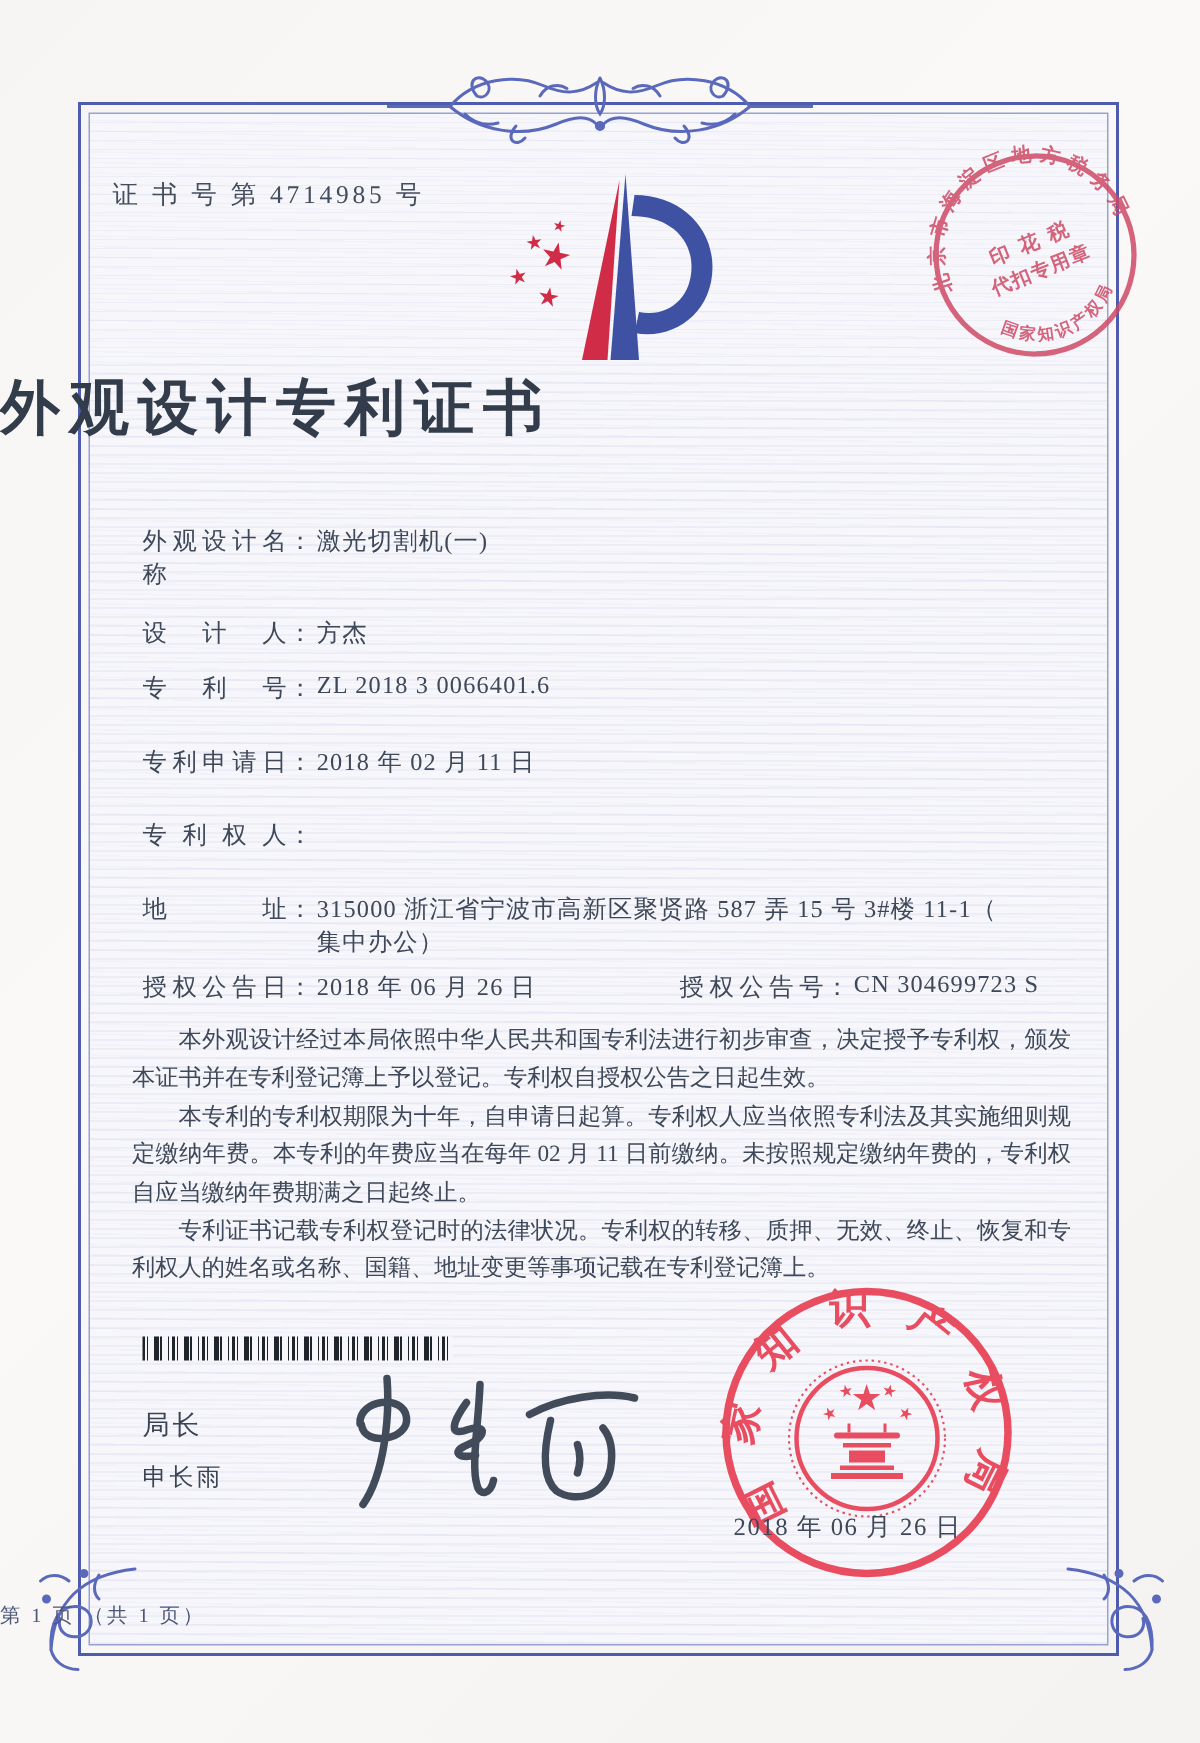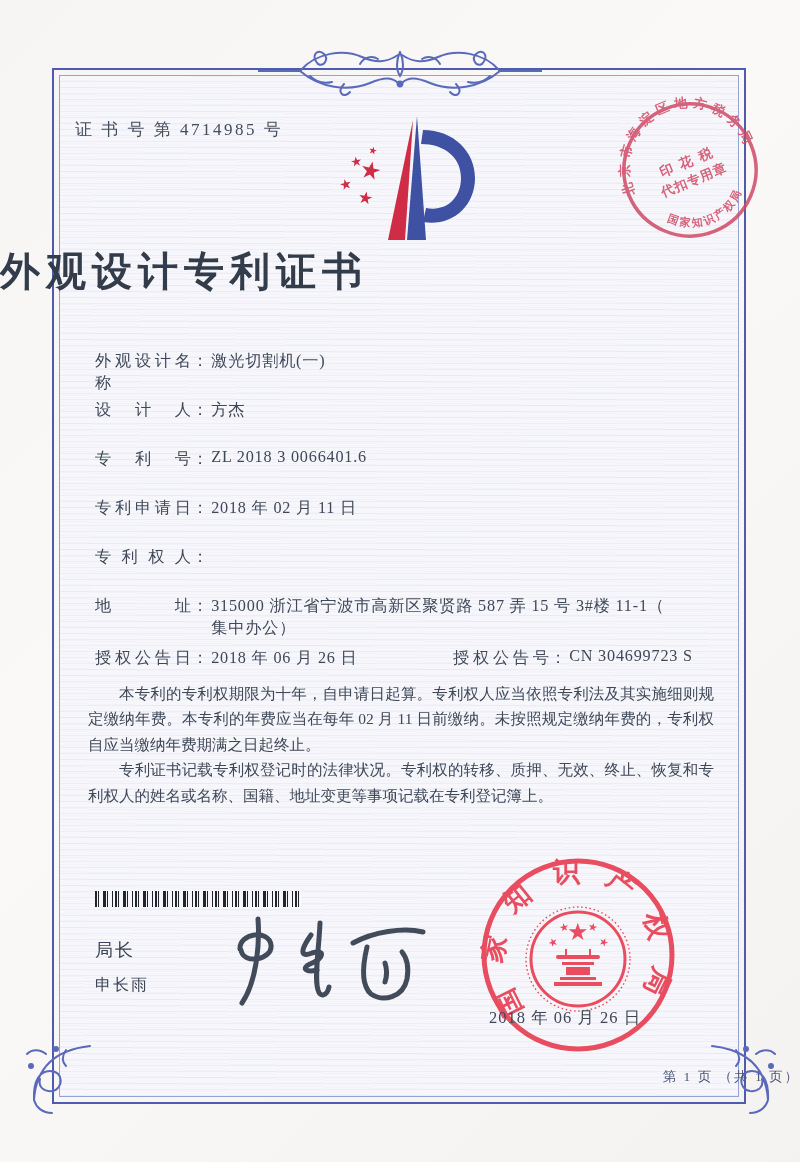--- a/index.html
+++ b/index.html
@@ -33,21 +33,21 @@
   .title{
     position:absolute;left:0;top:244px;width:800px;
     font-size:40px;font-weight:700;color:#333c4a;letter-spacing:6px;z-index:2;
   }
   .fields{position:absolute;left:0;top:0;width:800px;z-index:2;}
   .frow{position:absolute;left:95px;font-size:16.2px;color:#3e4858;display:flex;align-items:flex-start;}
   .flabel{display:inline-block;width:96px;text-align:justify;text-align-last:justify;}
   .fcolon{margin:0 3px 0 1px;}
   .fvalue{letter-spacing:0.8px;}
   .fvalue .vline{display:block;}
-  .f1{top:350px}.f2{top:399px}.f3{top:448px}.f4{top:497px}.f5{top:546px}.f6{top:595px}
+  .f1{top:350px}.f2{top:411px}.f3{top:448px}.f4{top:497px}.f5{top:546px}.f6{top:595px}
   .grant-row{position:absolute;left:95px;top:647px;width:625px;font-size:16.2px;color:#3e4858;}
   .grant-left{position:absolute;left:0;top:0;display:flex;}
   .grant-right{position:absolute;left:358px;top:0;display:flex;}
   .paras{
     position:absolute;left:88px;top:681px;width:626px;z-index:2;
     font-size:15.5px;line-height:25.4px;color:#3e4858;text-align:justify;
   }
   .paras p{margin:0;text-indent:2em;}
   .barcode{
     position:absolute;left:95px;top:891px;width:207px;height:16px;z-index:2;
@@ -57,21 +57,21 @@
       #20242b 17px 18px,#f7f7fb 18px 20px);
   }
   .director-title{position:absolute;left:95px;top:938px;font-size:18px;color:#3a4454;letter-spacing:2px;z-index:2;}
   .director-name{position:absolute;left:95px;top:975px;font-size:16px;color:#3a4454;letter-spacing:2px;z-index:2;}
   .signature{position:absolute;left:205px;top:905px;z-index:2;}
   .seal{position:absolute;left:468px;top:845px;z-index:3;opacity:0.9;}
   .seal-date{position:absolute;left:489px;top:1007px;font-size:16.5px;color:#3e4858;letter-spacing:1px;z-index:4;}
   .tax-stamp{position:absolute;left:610px;top:88px;z-index:3;opacity:0.85;}
   .logo{position:absolute;left:330px;top:100px;z-index:2;}
   .footer{
-    position:absolute;left:0;top:1068px;width:800px;text-align:right;
+    position:absolute;left:0;top:1068px;width:800px;text-align:left;
     font-size:13.5px;color:#4d5878;letter-spacing:2px;z-index:2;
   }
   .ornament-top{position:absolute;left:258px;top:42px;z-index:2;}
   .corner-bl{position:absolute;left:22px;top:1040px;z-index:2;}
   .corner-br{position:absolute;left:708px;top:1040px;z-index:2;transform:scaleX(-1);}
 </style>
 </head>
 <body>
 
 <div class="paper">
@@ -201,20 +201,21 @@
       </div>
       <div class="grant-right">
         <span class="flabel">授权公告号</span>
           <span class="fcolon">：</span>
         <span class="fvalue">CN 304699723 S</span>
       </div>
     </div>
   </div>
 
   <div class="paras">
+    <p>本外观设计经过本局依照中华人民共和国专利法进行初步审查，决定授予专利权，颁发本证书并在专利登记簿上予以登记。专利权自授权公告之日起生效。</p>
     <p>本专利的专利权期限为十年，自申请日起算。专利权人应当依照专利法及其实施细则规定缴纳年费。本专利的年费应当在每年 02 月 11 日前缴纳。未按照规定缴纳年费的，专利权自应当缴纳年费期满之日起终止。</p>
     <p>专利证书记载专利权登记时的法律状况。专利权的转移、质押、无效、终止、恢复和专利权人的姓名或名称、国籍、地址变更等事项记载在专利登记簿上。</p>
   </div>
 
   <div class="barcode"></div>
 
   <div class="director-title">局长</div>
   <div class="director-name">申长雨</div>
 
   <svg class="signature" width="240" height="110" viewBox="0 0 240 110" aria-label="申长雨">

